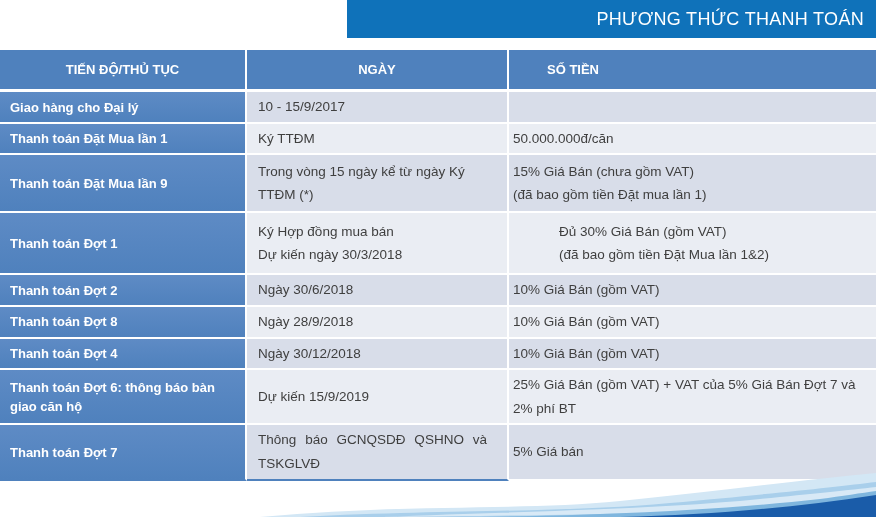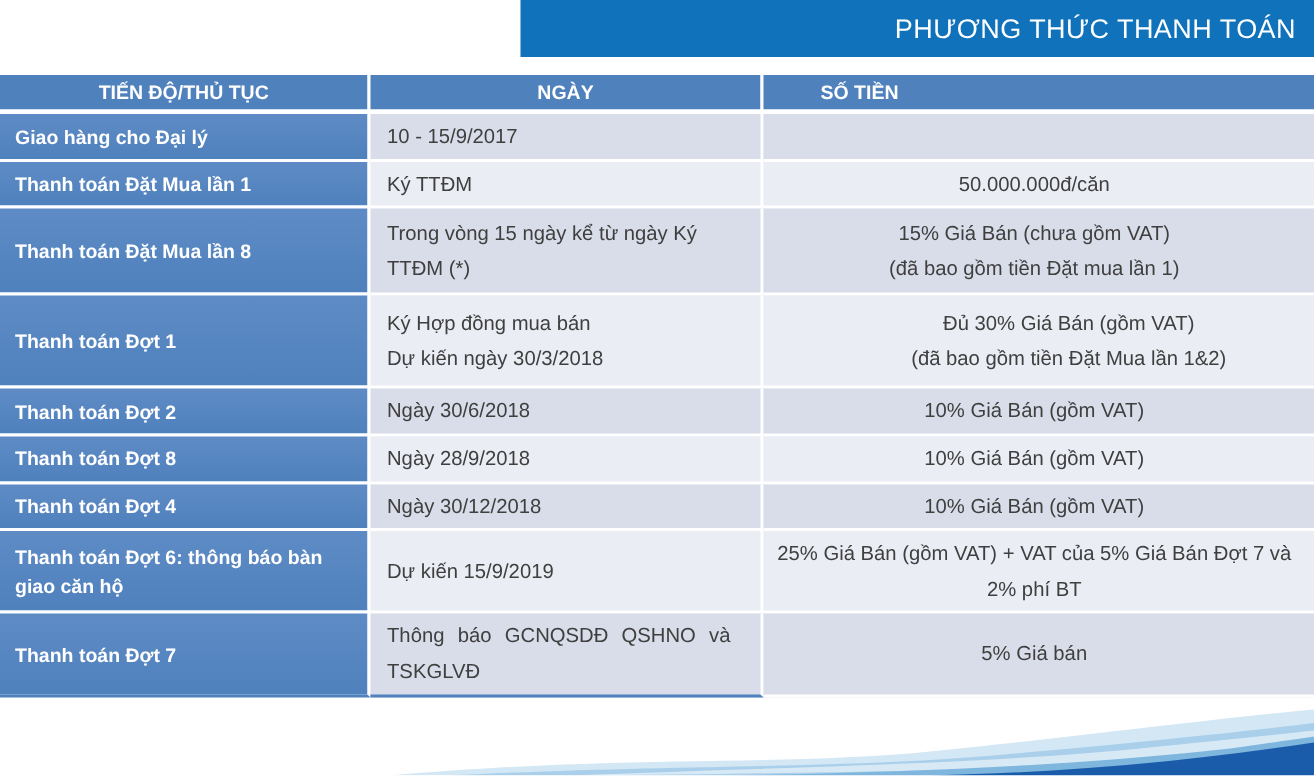--- a/index.html
+++ b/index.html
@@ -17,36 +17,36 @@
 
   
   table.pay{
     position:absolute; top:50px; left:0; width:876px;
     border-collapse:separate; border-spacing:0; table-layout:fixed;
   }
   col.c1{width:247px;} col.c2{width:262px;} col.c3{width:367px;}
   th,td{ vertical-align:middle; border-right:2px solid #fff; border-bottom:2px solid #fff; }
   th:last-child, td:last-child{ border-right:none; }
   thead th{
-    height:26px; background:linear-gradient(var(--header-blue,#4f81bd),var(--header-blue,#4f81bd));
+    height:42px; background:linear-gradient(var(--header-blue,#4f81bd),var(--header-blue,#4f81bd));
     color:#fff; font-size:13px; font-weight:bold; text-align:center;
     border-bottom-width:3px;
   }
   thead th.amount-h{ text-align:left; padding-left:38px; }
   td.stage{
     background:linear-gradient(#5e8bc5,var(--header-blue,#4f81bd));
     color:#fff; font-size:13px; font-weight:bold;
     padding:3px 8px 2px 10px; line-height:1.5;
   }
   td.date, td.amount{
     color:var(--text-dark,#3f3f3f); font-size:13.5px; line-height:1.75;
     white-space:pre-line;
   }
   td.date{ padding:3px 20px 3px 11px; }
-  td.amount{ padding:3px 10px 3px 4px;text-align:center; }
+  td.amount{ padding:3px 10px 3px 4px; }
   td.amount.indent{ padding-left:50px;margin-left:32px; }
   td.date.justify{ text-align:justify; white-space:normal; }
   tbody tr:nth-child(odd)  td.date, tbody tr:nth-child(odd)  td.amount{ background:var(--band-dark,#d8dde9); }
   tbody tr:nth-child(even) td.date, tbody tr:nth-child(even) td.amount{ background:var(--band-light,#eaedf3); }
   tr.h28 td{height:28px;} tr.h26 td{height:26px;} tr.h58 td{height:58px;}
   tr.h62 td{height:62px;} tr.h54 td{height:54px;} tr.h46 td{height:46px;}
   tr.last td.stage, tr.last td.date{ border-bottom:2px solid var(--header-blue,#4f81bd); }
 
   
   .wave{ position:absolute; left:0; bottom:0; width:876px; height:50px; }
@@ -82,21 +82,21 @@
         <td class="stage">Giao hàng cho Đại lý</td>
         <td class="date">10 - 15/9/2017</td>
         <td class="amount"></td>
       </tr>
       <tr class="h28">
         <td class="stage">Thanh toán Đặt Mua lần 1</td>
         <td class="date">Ký TTĐM</td>
         <td class="amount">50.000.000đ/căn</td>
       </tr>
       <tr class="h58">
-        <td class="stage">Thanh toán Đặt Mua lần 8</td>
+        <td class="stage">Thanh toán Đặt Mua lần 9</td>
         <td class="date">Trong vòng 15 ngày kể từ ngày Ký TTĐM (*)</td>
         <td class="amount">15% Giá Bán (chưa gồm VAT)
 (đã bao gồm tiền Đặt mua lần 1)</td>
       </tr>
       <tr class="h62">
         <td class="stage">Thanh toán Đợt 1</td>
         <td class="date">Ký Hợp đồng mua bán
 Dự kiến ngày 30/3/2018</td>
         <td class="amount indent">Đủ 30% Giá Bán (gồm VAT)
 (đã bao gồm tiền Đặt Mua lần 1&amp;2)</td>

